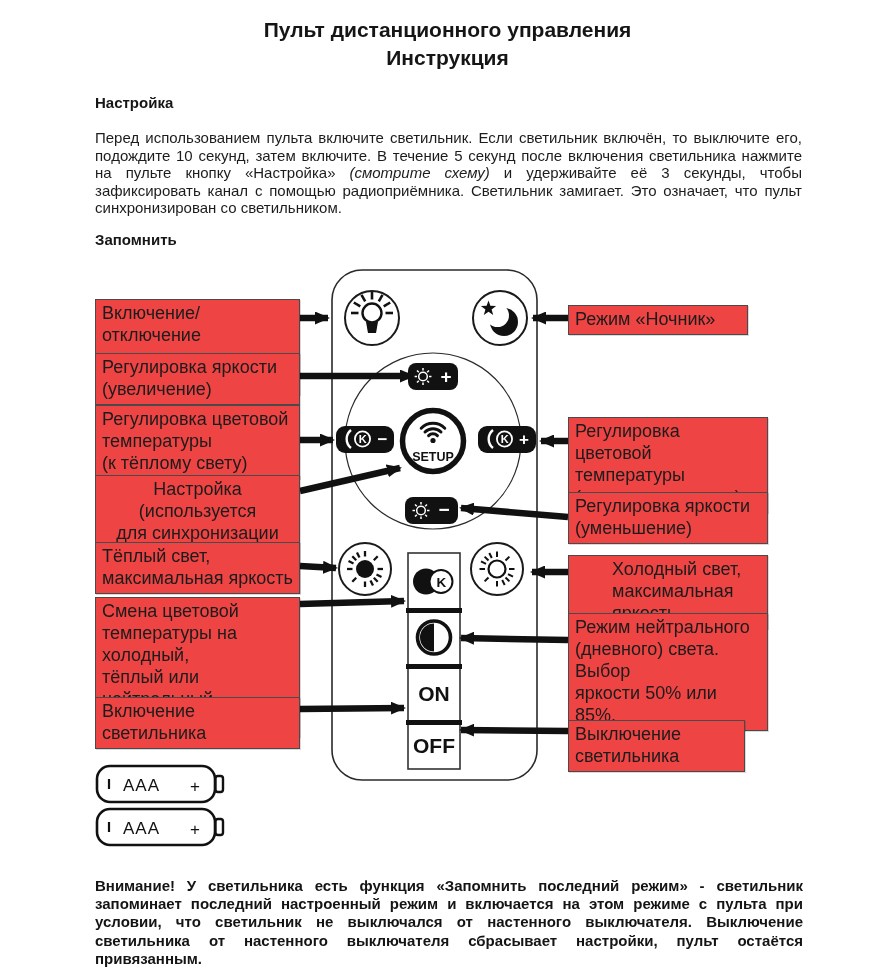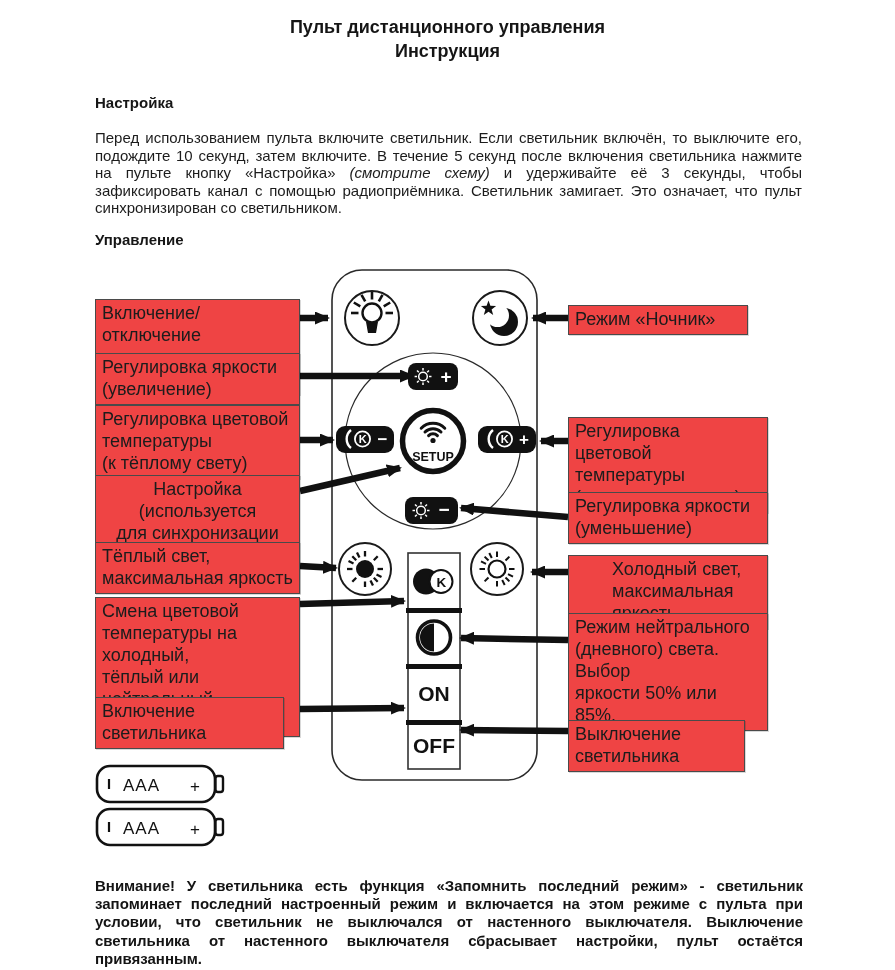--- a/index.html
+++ b/index.html
@@ -3,21 +3,21 @@
 <meta charset="utf-8">
 <style>
   html,body{margin:0;padding:0;background:#fff;}
   #page{
     position:relative;width:895px;height:970px;background:#fff;
     font-family:"Liberation Sans",sans-serif;color:#1a1a1a;overflow:hidden;
   }
   .abs{position:absolute;}
   .title{
     left:0;top:16px;width:895px;text-align:center;
-    font-size:18px;font-weight:bold;line-height:1.33;color:#151515;
+    font-size:21px;font-weight:bold;line-height:1.33;color:#151515;
   }
   .heading{font-size:15px;font-weight:bold;color:#161616;}
   .para{
     font-size:15px;line-height:17.6px;text-align:justify;color:#1c1c1c;
   }
   .para .it{font-style:italic;}
   .warning{
     font-size:15px;line-height:18.2px;font-weight:bold;text-align:justify;color:#141414;
   }
   .diagram{left:0;top:262px;width:895px;height:523px;}
@@ -40,21 +40,21 @@
 
   <div class="abs title">
     <div>Пульт дистанционного управления</div>
     <div>Инструкция</div>
   </div>
 
   <div class="abs heading" style="left:95px;top:94px;">Настройка</div>
 
   <div class="abs para" style="left:95px;top:129px;width:707px;"><span>Перед использованием пульта включите светильник. Если светильник включён, то выключите его, подождите 10 секунд, затем включите. В течение 5 секунд после включения светильника нажмите на пульте кнопку «Настройка» </span><span class="it">(смотрите схему)</span><span> и удерживайте её 3 секунды, чтобы зафиксировать канал с помощью радиоприёмника. Светильник замигает. Это означает, что пульт синхронизирован со светильником.</span></div>
 
-  <div class="abs heading" style="left:95px;top:231px;">Управление</div>
+  <div class="abs heading" style="left:95px;top:231px;">Запомнить</div>
 
   <div class="abs diagram">
 
     <svg class="scene" width="895" height="523" viewBox="0 262 895 523">
       <defs>
         <marker id="ah" markerUnits="userSpaceOnUse" markerWidth="15" markerHeight="13" refX="13" refY="6.5" orient="auto">
           <path d="M0,0 L15,6.5 L0,13 Z" fill="#111"></path>
         </marker>
       </defs>
 
@@ -245,21 +245,21 @@
 (к тёплому свету)</div>
     <div class="callout" style="left:95px;top:213px;width:205px;text-align:center;">Настройка (используется
 для синхронизации пульта и
 светильника)</div>
     <div class="callout" style="left:95px;top:280px;width:205px;">Тёплый свет,
 максимальная яркость</div>
     <div class="callout" style="left:95px;top:335px;width:205px;">Смена цветовой
 температуры на холодный,
 тёплый или нейтральный
 (дневной) свет</div>
-    <div class="callout" style="left:95px;top:435px;width:189px;">Включение светильника</div>
+    <div class="callout" style="left:95px;top:435px;width:205px;">Включение светильника</div>
 
     <div class="callout" style="left:568px;top:43px;width:180px;">Режим «Ночник»</div>
     <div class="callout" style="left:568px;top:155px;width:200px;">Регулировка цветовой
 температуры
 (к холодному свету)</div>
     <div class="callout" style="left:568px;top:230px;width:200px;">Регулировка яркости
 (уменьшение)</div>
     <div class="callout" style="left:568px;top:293px;width:200px;padding-left:43px;">Холодный свет,
 максимальная яркость</div>
     <div class="callout" style="left:568px;top:351px;width:200px;">Режим нейтрального

